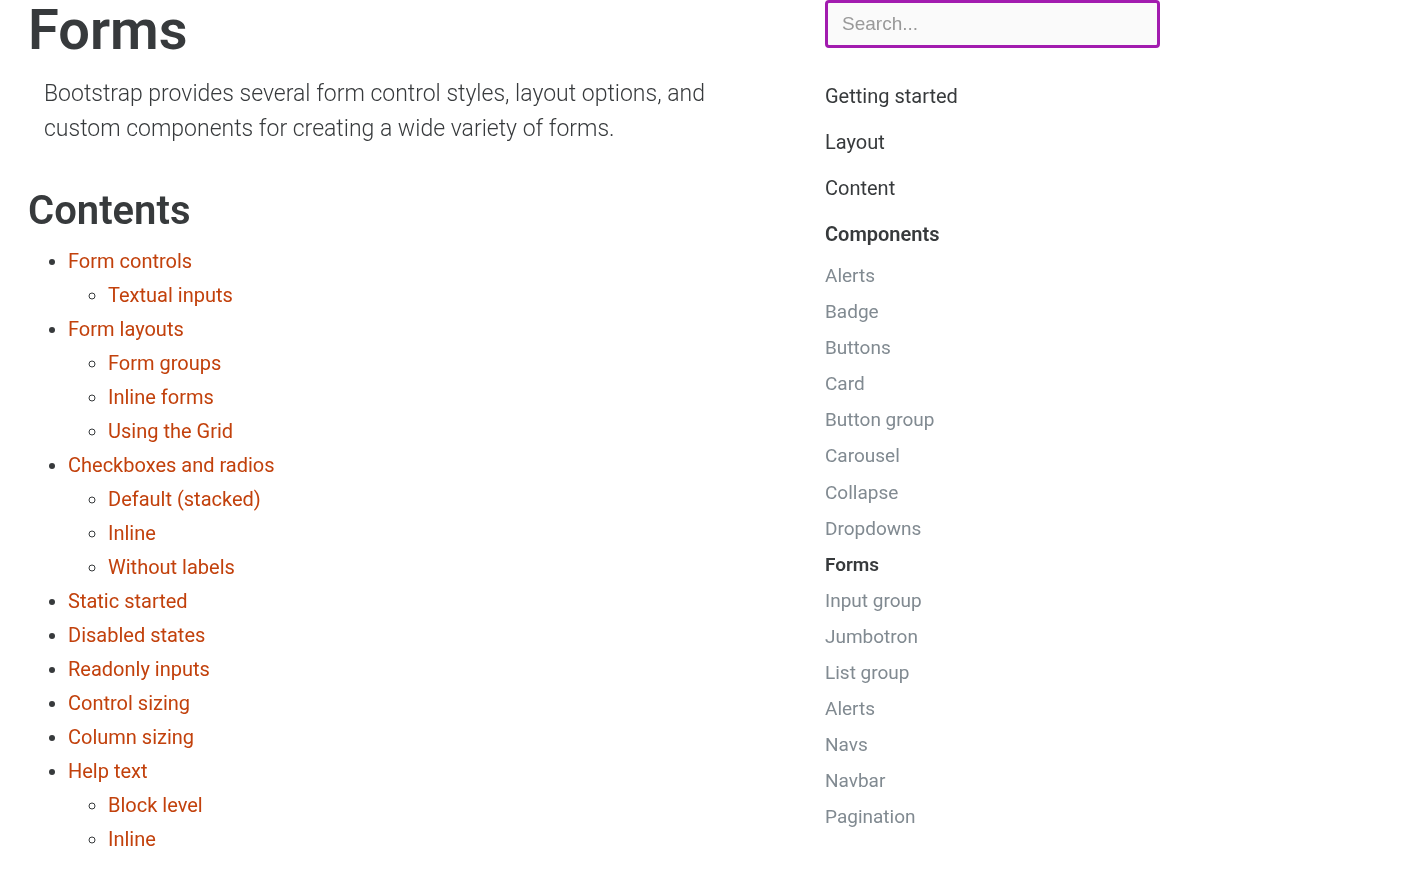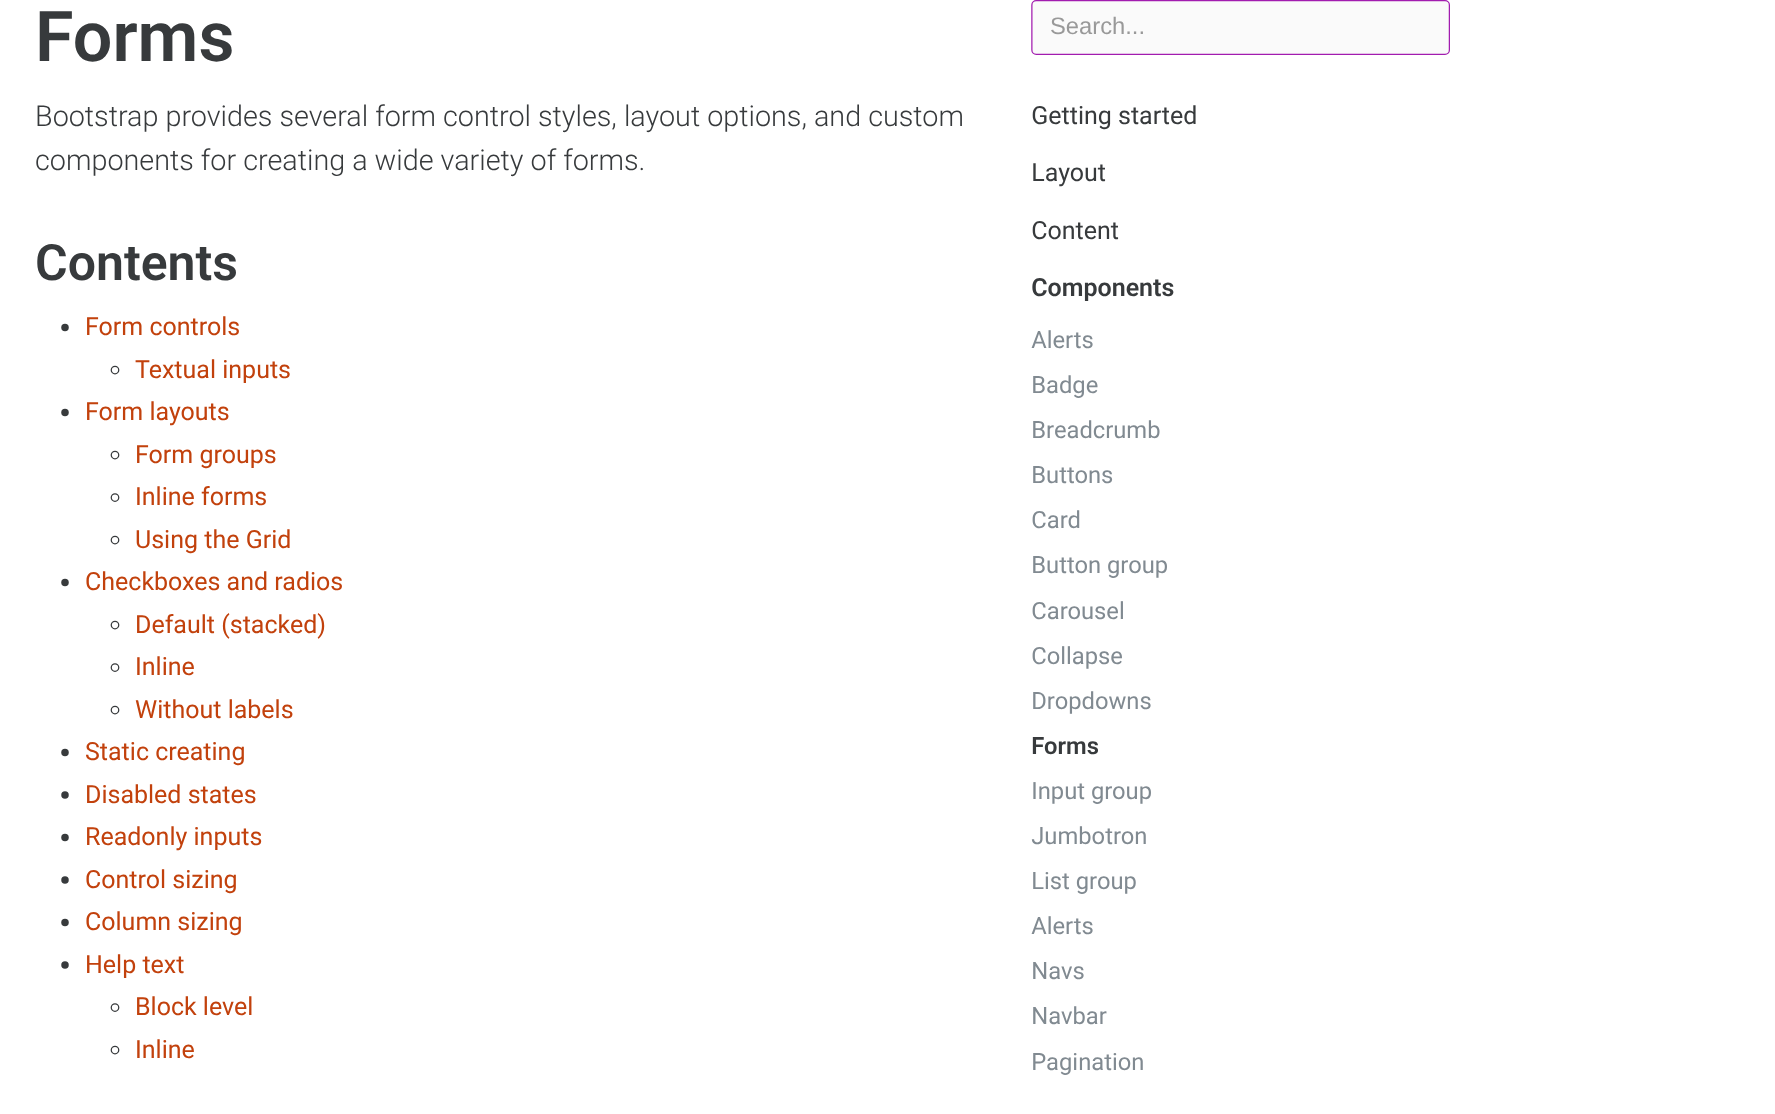--- a/index.html
+++ b/index.html
@@ -24,21 +24,21 @@
     font-weight: 600;
     margin: 0 0 14px 0;
     line-height: 1.1;
     color: #373a3c;
   }
   p.lead {
     font-size: 23px;
     font-weight: 300;
     line-height: 1.55;
     color: #373a3c;
-    margin: 0 0 40px 0;
+    margin: 0 0 40px 16px;
     max-width: 920px;
   }
   h2.contents-title {
     font-size: 40px;
     font-weight: 600;
     margin: 28px 0 10px 0;
     color: #373a3c;
   }
   ul.toc {
     margin: 0;
@@ -57,21 +57,21 @@
   ul.toc ul {
     list-style: circle;
     padding-left: 40px;
   }
   .sidebar {
     width: 335px;
     flex-shrink: 0;
   }
   .search-box {
     width: 100%;
-    border: 1px solid #a21caf;
+    border: 3px solid #a21caf;
     border-radius: 4px;
     font-size: 19px;
     padding: 10px 14px;
     color: #555;
     background: #fafafa;
     margin-bottom: 28px;
   }
   .search-box::placeholder {
     color: #999;
   }
@@ -120,21 +120,21 @@
         <li><a href="#">Form layouts</a><ul>
             <li><a href="#">Form groups</a></li>
             <li><a href="#">Inline forms</a></li>
             <li><a href="#">Using the Grid</a></li>
           </ul></li>
         <li><a href="#">Checkboxes and radios</a><ul>
             <li><a href="#">Default (stacked)</a></li>
             <li><a href="#">Inline</a></li>
             <li><a href="#">Without labels</a></li>
           </ul></li>
-        <li><a href="#">Static creating</a></li>
+        <li><a href="#">Static started</a></li>
         <li><a href="#">Disabled states</a></li>
         <li><a href="#">Readonly inputs</a></li>
         <li><a href="#">Control sizing</a></li>
         <li><a href="#">Column sizing</a></li>
         <li><a href="#">Help text</a><ul>
             <li><a href="#">Block level</a></li>
             <li><a href="#">Inline</a></li>
           </ul></li>
       </ul>
   </div>
@@ -154,23 +154,20 @@
         <div class="nav-section active">
           <a class="top" href="#">Components</a>
           <ul class="subnav">
             <li>
               <a href="#">Alerts</a>
             </li>
             <li>
               <a href="#">Badge</a>
             </li>
             <li>
-              <a href="#">Breadcrumb</a>
-            </li>
-            <li>
               <a href="#">Buttons</a>
             </li>
             <li>
               <a href="#">Card</a>
             </li>
             <li>
               <a href="#">Button group</a>
             </li>
             <li>
               <a href="#">Carousel</a>

